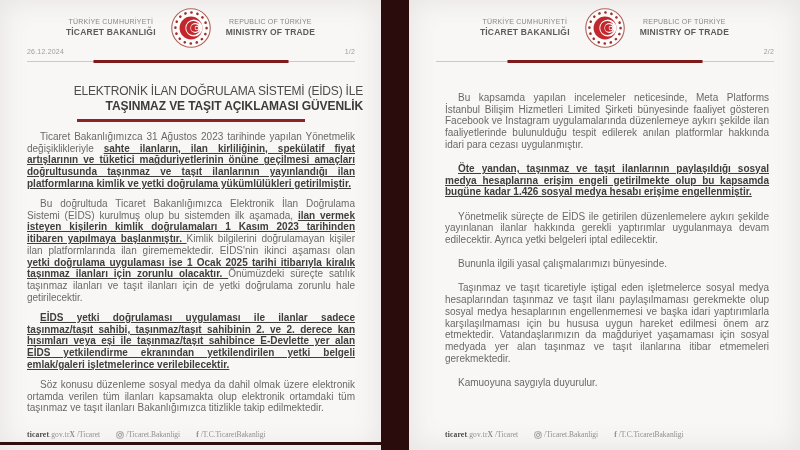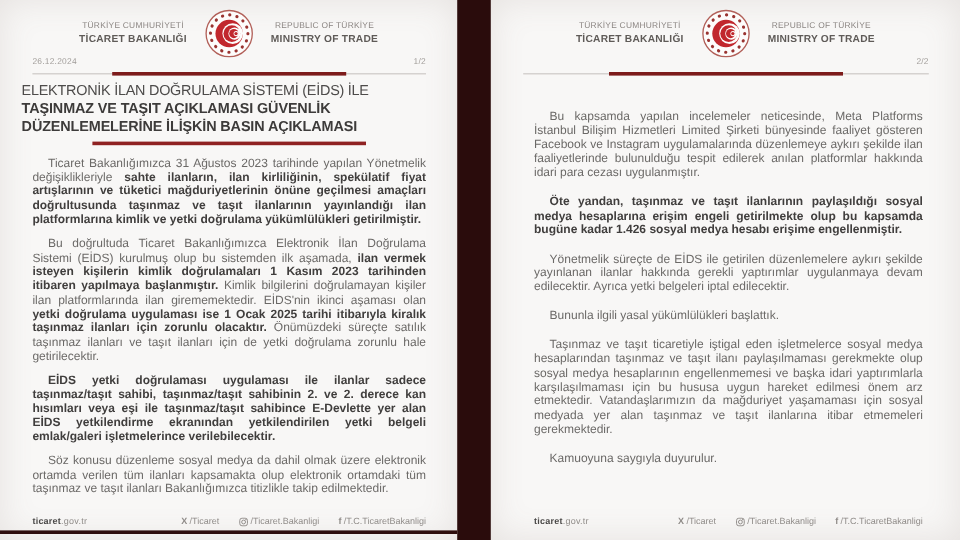--- a/index.html
+++ b/index.html
@@ -24,35 +24,35 @@
   .t2{font-size:8.5px;font-weight:bold;color:#5f5b58;letter-spacing:.2px;white-space:nowrap;}
   .emblem{width:44px;height:44px;}
   .emblem svg{width:44px;height:44px;display:block;}
 
   
   .meta-row{position:absolute;top:48px;left:27px;right:26px;display:flex;justify-content:space-between;font-size:7px;color:#a09c99;letter-spacing:.2px;}
   .hr{position:absolute;top:61px;left:27px;right:26px;height:1px;background:#ccc9c6;}
   .hr-red{position:absolute;top:60px;left:50%;transform:translateX(-50%);width:195px;height:3px;background:#7d1b1b;}
 
   
-  .title-block{position:absolute;top:68px;left:18px;right:18px;text-align:left;}
+  .title-block{position:absolute;top:84px;left:18px;right:18px;text-align:right;}
   .title-l1{font-size:12px;font-weight:400;color:#4d4b4a;line-height:15px;letter-spacing:-.2px;}
   .title-l2,.title-l3{font-size:12px;font-weight:700;color:#3d3b3a;line-height:15px;letter-spacing:-.1px;}
   .title-rule{width:228px;height:2.5px;background:#8f2222;margin:5px auto 0;}
 
   
   .body{position:absolute;}
   .page-left  .body{top:131px;left:27px;right:26px;}
   .page-right .body{top:92px;left:36px;right:31px;}
   .para{margin:0 0 8.5px 0;font-size:10px;line-height:11.7px;color:#6b6967;text-align:justify;text-indent:13px;}
   .page-right .para{margin-bottom:12.5px;}
-  .para .b{font-weight:700;color:#403e3d;}
-
-  
-  .pfooter{position:absolute;left:27px;right:26px;bottom:11px;display:flex;justify-content:space-between;align-items:center;font-size:7.5px;color:#908c89;}
+  .para .b{font-weight:700;color:#403e3d;text-decoration:underline;}
+
+  
+  .pfooter{position:absolute;left:27px;right:26px;bottom:11px;display:flex;justify-content:flex-start;align-items:center;font-size:7.5px;color:#908c89;font-family:Liberation Serif, serif;}
   .page-right .pfooter{left:36px;right:31px;}
   .site{letter-spacing:.2px;}
   .site .sb{font-weight:700;color:#4a4847;}
   .social{display:flex;gap:16px;align-items:center;}
   .social-item{display:flex;align-items:center;gap:2px;white-space:nowrap;}
   .gi{font-weight:700;color:#8f8b88;font-size:7.5px;}
   .ig-svg{width:8px;height:8px;display:block;}
 
   .page-bottom-line{position:absolute;left:0;right:0;top:442px;height:2.5px;background:#2e0d0d;}
 </style>
@@ -90,21 +90,20 @@
     <div class="meta-row">
       <span>26.12.2024</span>
       <span>1/2</span>
     </div>
     <div class="hr"></div>
     <div class="hr-red"></div>
 
     <div class="title-block">
       <div class="title-l1">ELEKTRONİK İLAN DOĞRULAMA SİSTEMİ (EİDS) İLE</div>
       <div class="title-l2">TAŞINMAZ VE TAŞIT AÇIKLAMASI GÜVENLİK</div>
-      <div class="title-l3">DÜZENLEMELERİNE İLİŞKİN BASIN AÇIKLAMASI</div>
       <div class="title-rule"></div>
     </div>
 
     <div class="body">
         <p class="para"><span class="r">Ticaret Bakanlığımızca 31 Ağustos 2023 tarihinde yapılan Yönetmelik değişiklikleriyle </span><span class="b">sahte ilanların, ilan kirliliğinin, spekülatif fiyat artışlarının ve tüketici mağduriyetlerinin önüne geçilmesi amaçları doğrultusunda taşınmaz ve taşıt ilanlarının yayınlandığı ilan platformlarına kimlik ve yetki doğrulama yükümlülükleri getirilmiştir.</span></p>
         <p class="para"><span class="r">Bu doğrultuda Ticaret Bakanlığımızca Elektronik İlan Doğrulama Sistemi (EİDS) kurulmuş olup bu sistemden ilk aşamada, </span><span class="b">ilan vermek isteyen kişilerin kimlik doğrulamaları 1 Kasım 2023 tarihinden itibaren yapılmaya başlanmıştır. </span><span class="r">Kimlik bilgilerini doğrulamayan kişiler ilan platformlarında ilan girememektedir. EİDS'nin ikinci aşaması olan </span><span class="b">yetki doğrulama uygulaması ise 1 Ocak 2025 tarihi itibarıyla kiralık taşınmaz ilanları için zorunlu olacaktır. </span><span class="r">Önümüzdeki süreçte satılık taşınmaz ilanları ve taşıt ilanları için de yetki doğrulama zorunlu hale getirilecektir.</span></p>
         <p class="para"><span class="b">EİDS yetki doğrulaması uygulaması ile ilanlar sadece taşınmaz/taşıt sahibi, taşınmaz/taşıt sahibinin 2. ve 2. derece kan hısımları veya eşi ile taşınmaz/taşıt sahibince E-Devlette yer alan EİDS yetkilendirme ekranından yetkilendirilen yetki belgeli emlak/galeri işletmelerince verilebilecektir.</span></p>
         <p class="para"><span class="r">Söz konusu düzenleme sosyal medya da dahil olmak üzere elektronik ortamda verilen tüm ilanları kapsamakta olup elektronik ortamdaki tüm taşınmaz ve taşıt ilanları Bakanlığımızca titizlikle takip edilmektedir.</span></p>
       </div>
 
@@ -163,21 +162,21 @@
       <span></span>
       <span>2/2</span>
     </div>
     <div class="hr"></div>
     <div class="hr-red"></div>
 
     <div class="body">
         <p class="para"><span class="r">Bu kapsamda yapılan incelemeler neticesinde, Meta Platforms İstanbul Bilişim Hizmetleri Limited Şirketi bünyesinde faaliyet gösteren Facebook ve Instagram uygulamalarında düzenlemeye aykırı şekilde ilan faaliyetlerinde bulunulduğu tespit edilerek anılan platformlar hakkında idari para cezası uygulanmıştır.</span></p>
         <p class="para"><span class="b">Öte yandan, taşınmaz ve taşıt ilanlarının paylaşıldığı sosyal medya hesaplarına erişim engeli getirilmekte olup bu kapsamda bugüne kadar 1.426 sosyal medya hesabı erişime engellenmiştir.</span></p>
         <p class="para"><span class="r">Yönetmelik süreçte de EİDS ile getirilen düzenlemelere aykırı şekilde yayınlanan ilanlar hakkında gerekli yaptırımlar uygulanmaya devam edilecektir. Ayrıca yetki belgeleri iptal edilecektir.</span></p>
-        <p class="para"><span class="r">Bununla ilgili yasal yükümlülükleri başlattık.</span></p>
+        <p class="para"><span class="r">Bununla ilgili yasal çalışmalarımızı bünyesinde.</span></p>
         <p class="para"><span class="r">Taşınmaz ve taşıt ticaretiyle iştigal eden işletmelerce sosyal medya hesaplarından taşınmaz ve taşıt ilanı paylaşılmaması gerekmekte olup sosyal medya hesaplarının engellenmemesi ve başka idari yaptırımlarla karşılaşılmaması için bu hususa uygun hareket edilmesi önem arz etmektedir. Vatandaşlarımızın da mağduriyet yaşamaması için sosyal medyada yer alan taşınmaz ve taşıt ilanlarına itibar etmemeleri gerekmektedir.</span></p>
         <p class="para"><span class="r">Kamuoyuna saygıyla duyurulur.</span></p>
       </div>
 
     <div class="pfooter">
       <span class="site"><span class="sb">ticaret</span><span>.gov.tr</span></span>
       <span class="social">
         <span class="social-item">
             <span class="gi">X</span>
             <span>/Ticaret</span>

